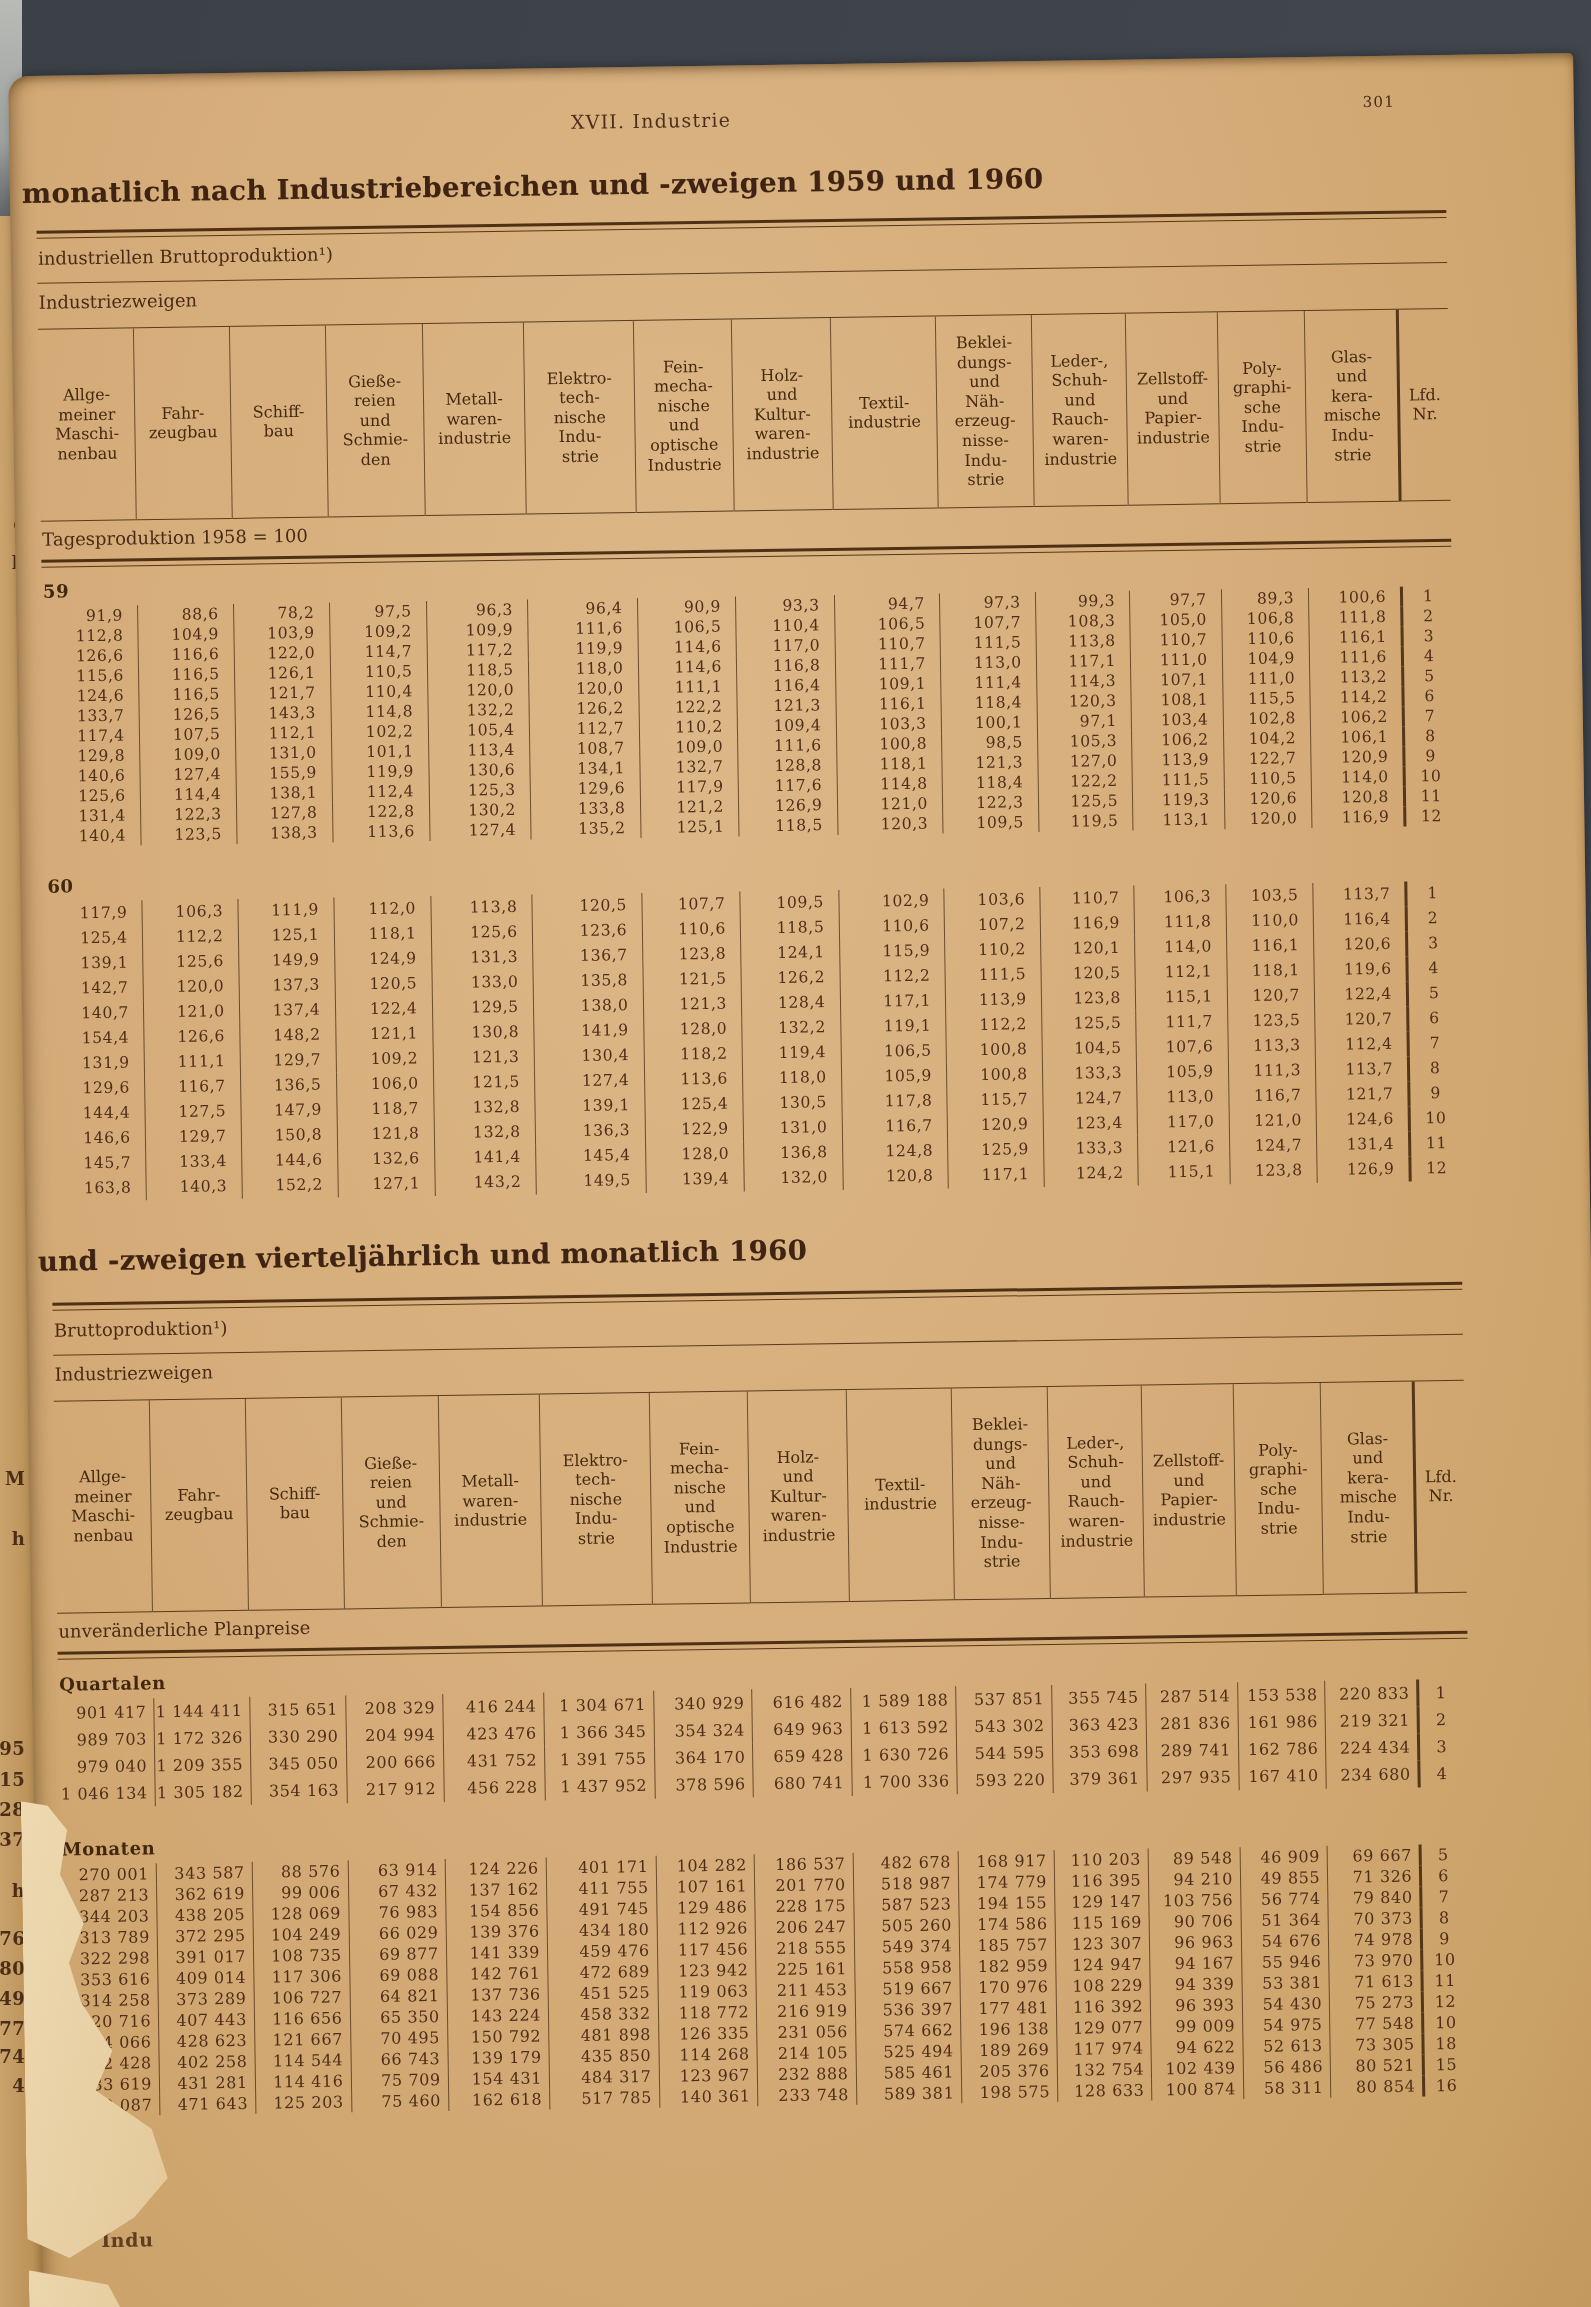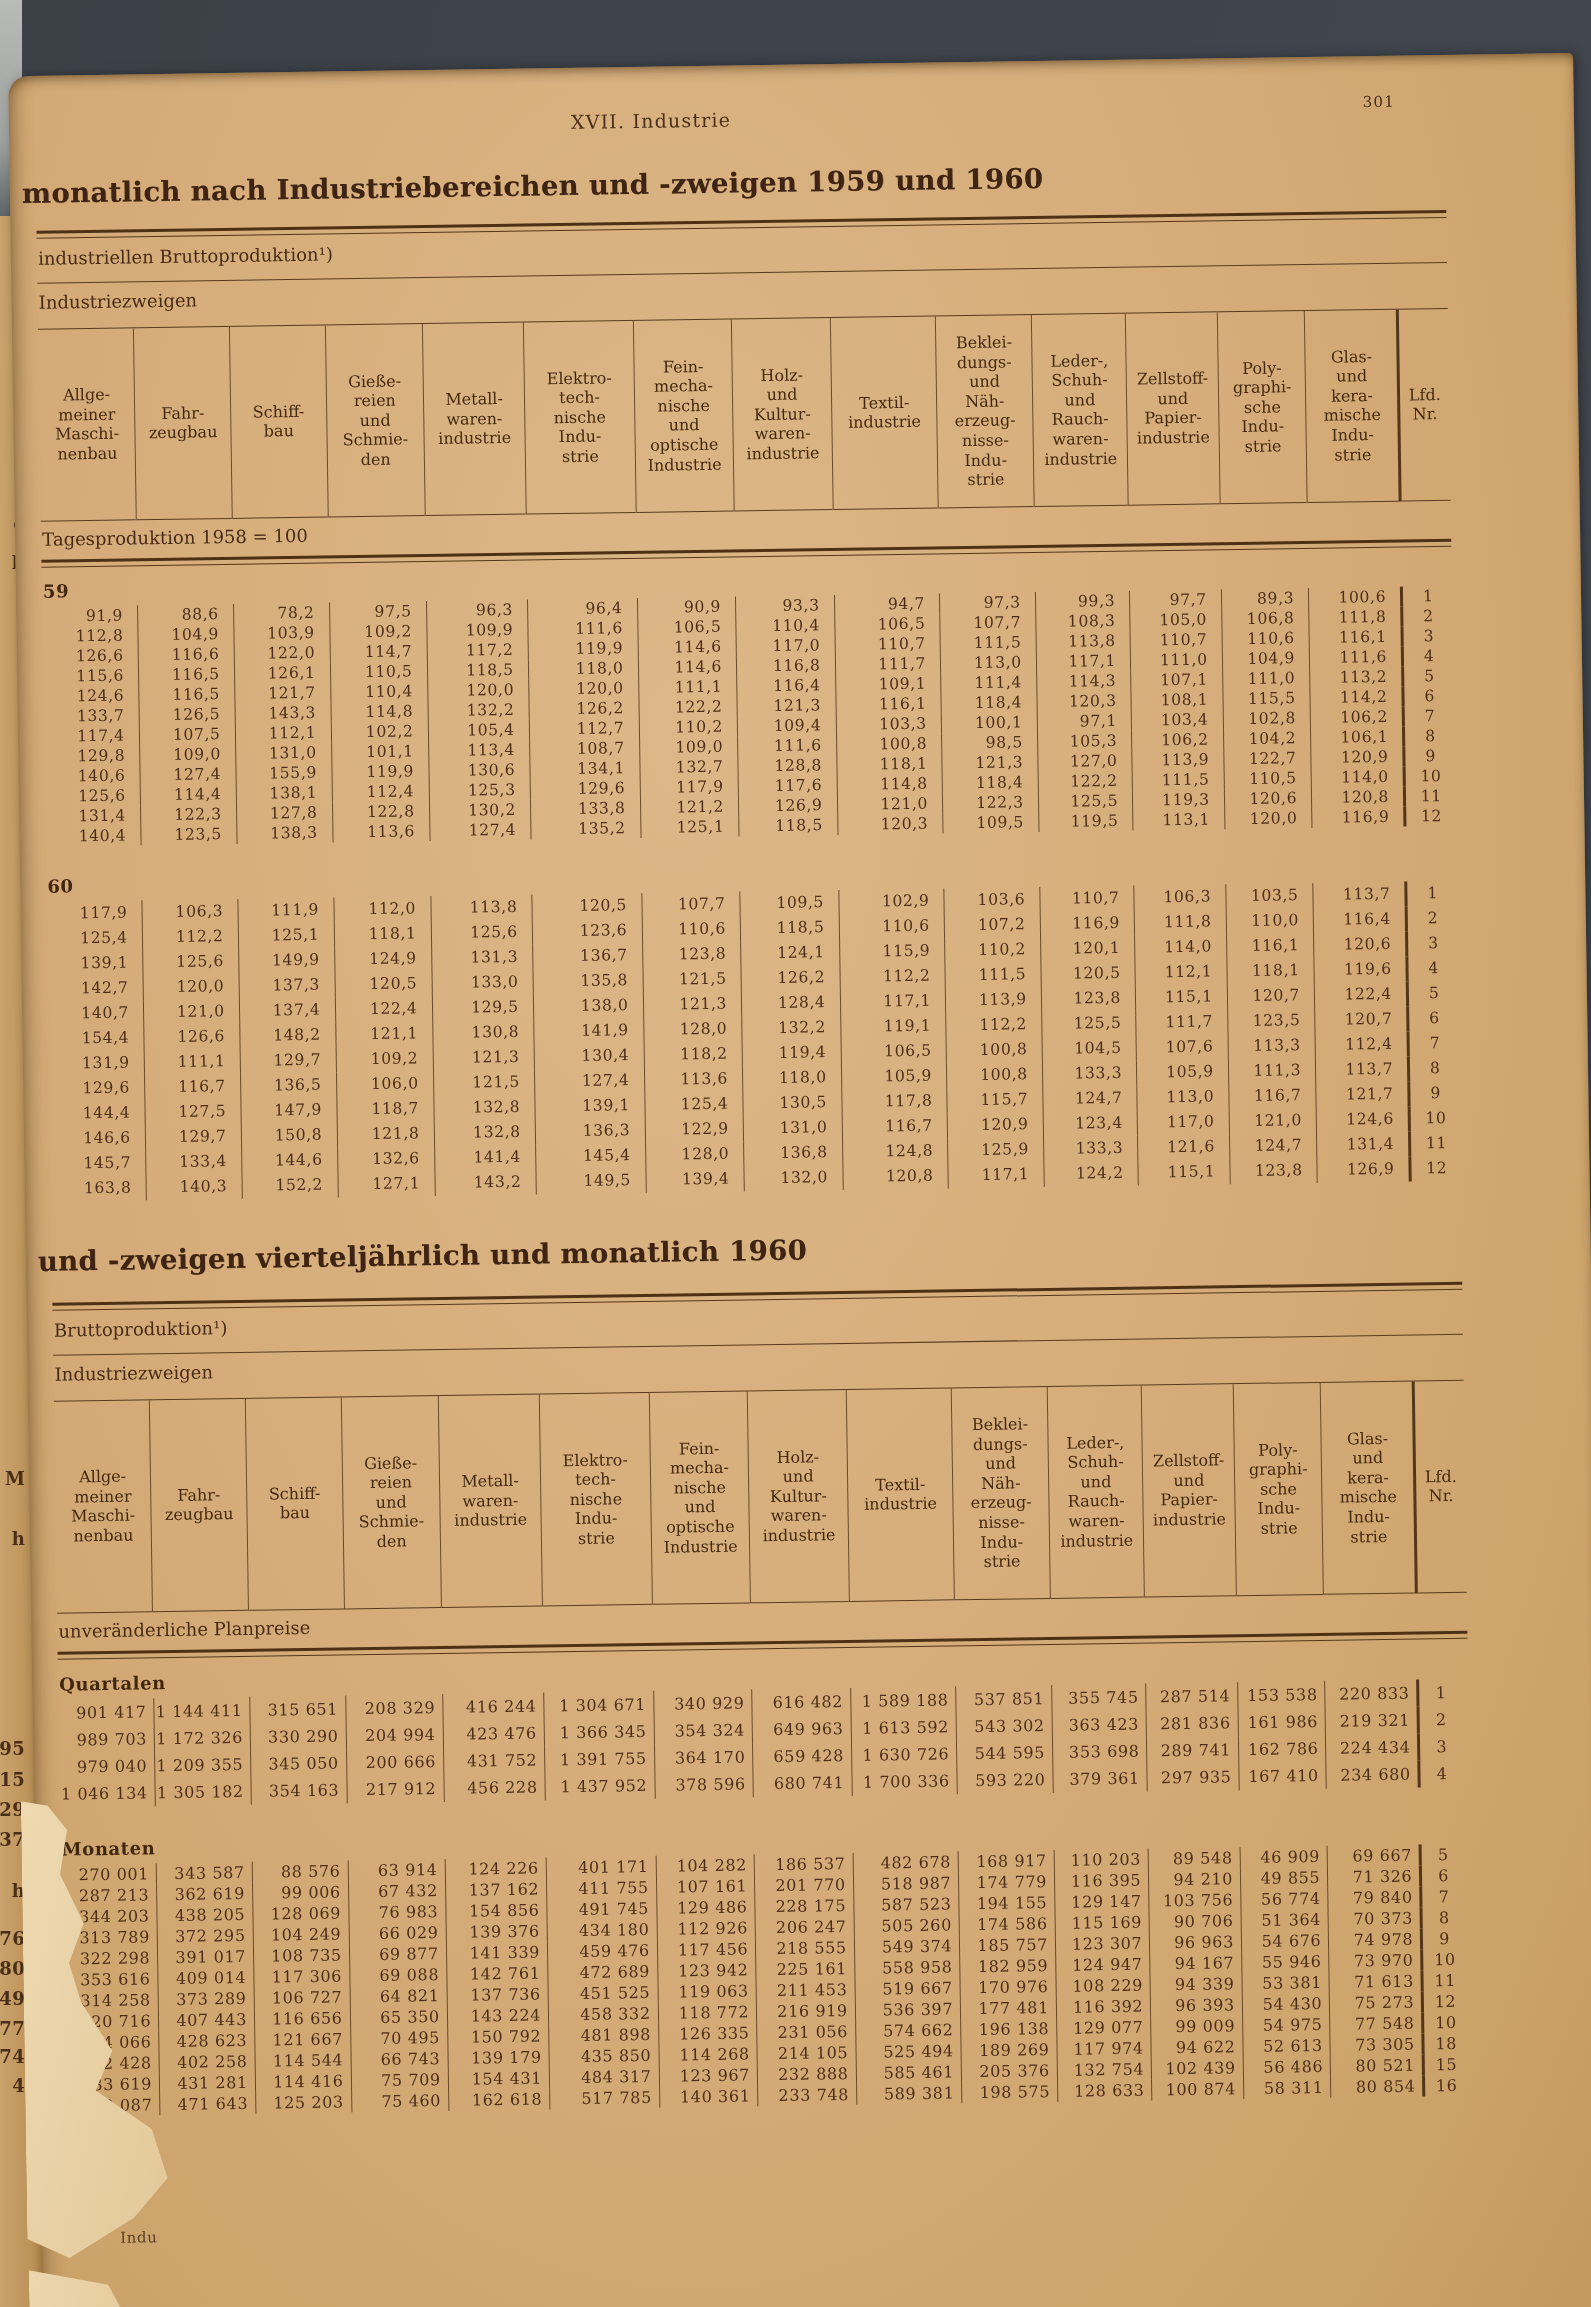--- a/index.html
+++ b/index.html
@@ -58,21 +58,21 @@
   #t1d tr.g1 td.v{height:23px;}
   #t2d td.v{padding-right:7.2px;}
   #t2d tr.g0 td.v{height:25px;}
   #t2d tr.g1 td.v{height:17.4px;}
   tr.label-row td{font-weight:bold;font-size:18px;color:#42270f;vertical-align:bottom;
     padding:0 0 4.8px 1.2px;letter-spacing:0.6px;}
   #t1d tr.label-row.g0 td{height:34px;}
   #t1d tr.label-row.g1 td{height:50px;}
   #t2d tr.label-row.g0 td{height:35px;}
   #t2d tr.label-row.g1 td{height:52px;}
-  .bottom-frag{position:absolute;top:2154px;left:80px;font-size:15px;font-weight:normal;
+  .bottom-frag{position:absolute;top:2154px;left:61px;font-size:19px;font-weight:bold;
     color:rgba(74,44,20,.85);letter-spacing:0.6px;}
   
   .tear{position:absolute;left:-13px;top:1725px;width:191px;height:492px;z-index:5;
     background:linear-gradient(105deg,#eed9b1 0%,#e6cda0 60%,#dfc391 100%);
     clip-path:polygon(0% 0%,14% 1%,24% 6%,20% 15%,32% 25%,24% 33%,30% 41%,46% 51%,37% 59%,66% 67%,74% 77%,56% 85%,22% 93%,0% 89%);
     filter:drop-shadow(2.4px 1.2px 1.8px rgba(90,58,26,.55));}
   .tear2{position:absolute;left:-12px;top:2194px;width:144px;height:198px;z-index:5;
     background:linear-gradient(100deg,#ecd6ad,#e2c795);
     clip-path:polygon(0% 0%,55% 8%,78% 40%,62% 75%,30% 100%,0% 100%);
     filter:drop-shadow(1.8px 0.6px 1.2px rgba(90,58,26,.45));}
@@ -82,21 +82,21 @@
 
 <div class="corner-sliver"></div>
 
 <div class="left-strip" id="leftStrip">
     <span class="edge-frag" style="top: 297px;">e</span>
     <span class="edge-frag" style="top: 336px;">h</span>
     <span class="edge-frag" style="top: 1252px;">M</span>
     <span class="edge-frag" style="top: 1312px;">h</span>
     <span class="edge-frag" style="top: 1522px;">95</span>
     <span class="edge-frag" style="top: 1553px;">15</span>
-    <span class="edge-frag" style="top: 1583px;">29</span>
+    <span class="edge-frag" style="top: 1583px;">28</span>
     <span class="edge-frag" style="top: 1613px;">37</span>
     <span class="edge-frag" style="top: 1664px;">h</span>
     <span class="edge-frag" style="top: 1712px;">76</span>
     <span class="edge-frag" style="top: 1742px;">80</span>
     <span class="edge-frag" style="top: 1772px;">49</span>
     <span class="edge-frag" style="top: 1802px;">77</span>
     <span class="edge-frag" style="top: 1830px;">74</span>
     <span class="edge-frag" style="top: 1859px;">4</span>
   </div>
 

